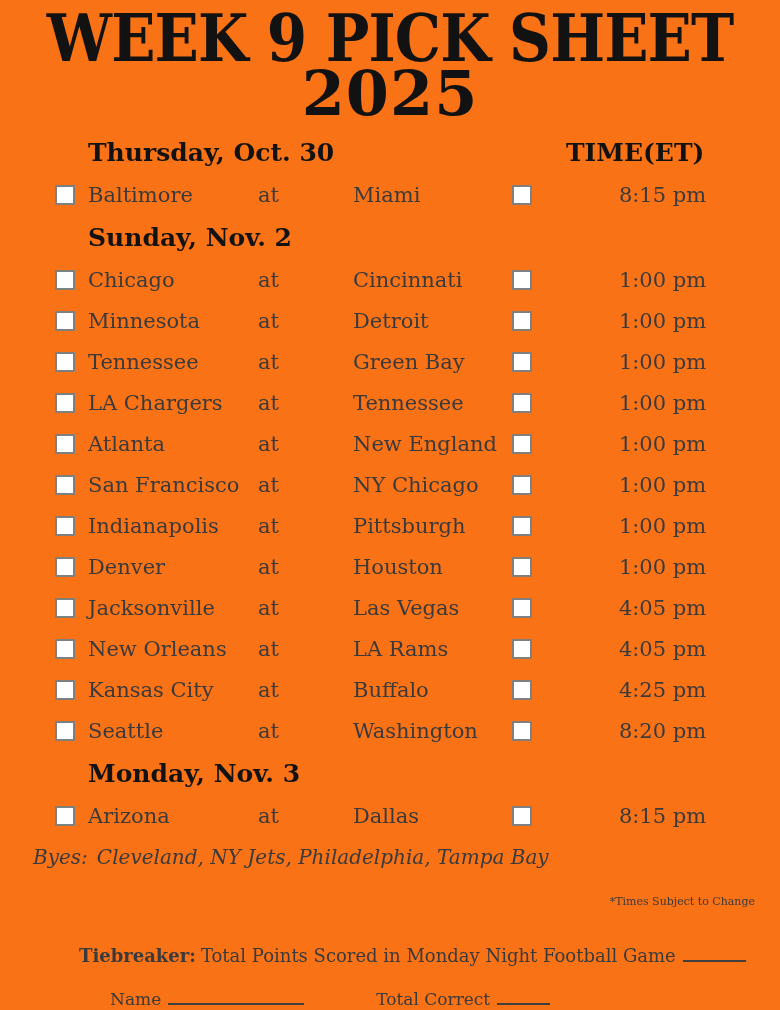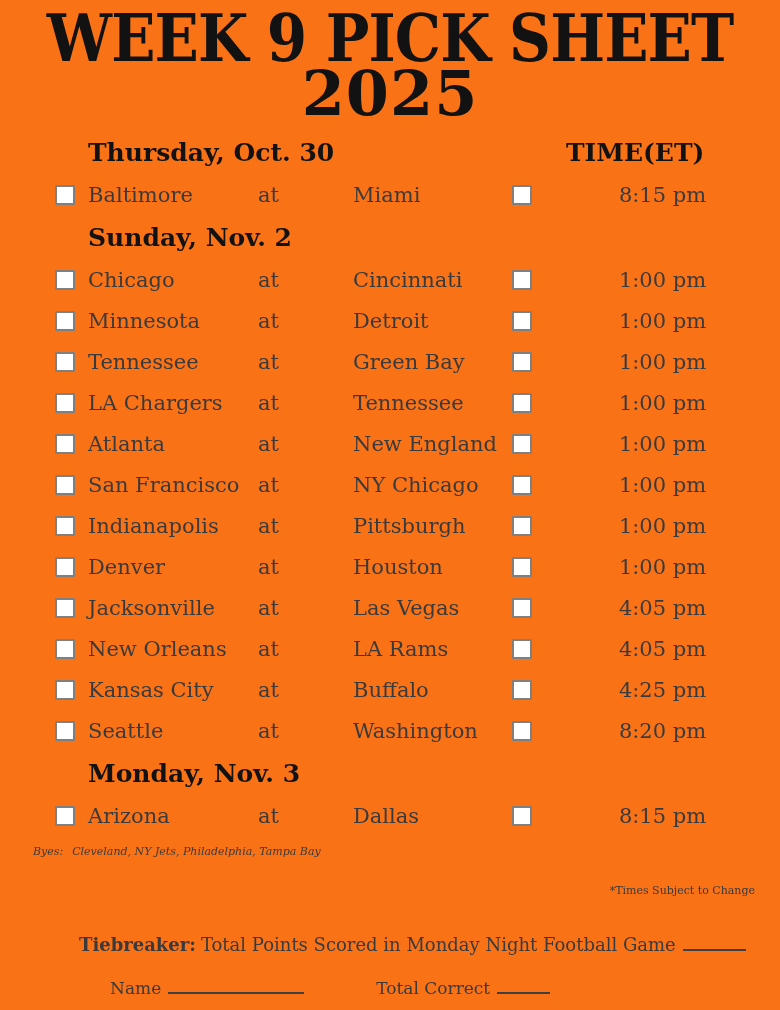--- a/index.html
+++ b/index.html
@@ -78,21 +78,21 @@
   .cell.away { padding-left:13px; }
   .cell.time {
     text-align:center;
     transform:translateX(34px);
   }
   
   .byes-row {
     margin-top:9px;
     padding-left:33px;
     font-style:italic;
-    font-size:11px;
+    font-size:20px;
   }
   .byes-row .byes-label { margin-right:9px; }
   .footnote-row {
     margin-top:26px;
     text-align:right;
     padding-right:25px;
     font-size:11px;
   }
   .tiebreaker-row {
     margin-top:37px;

